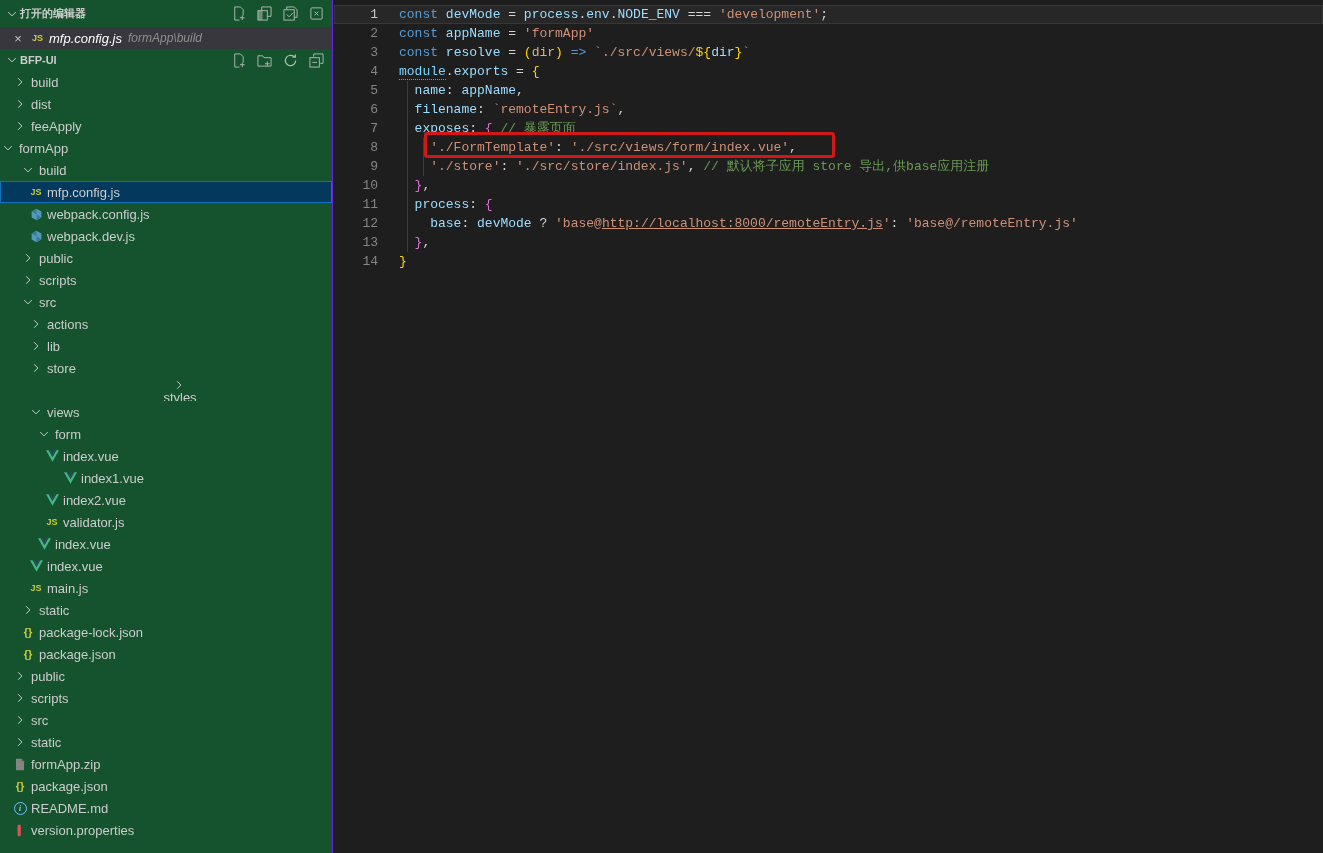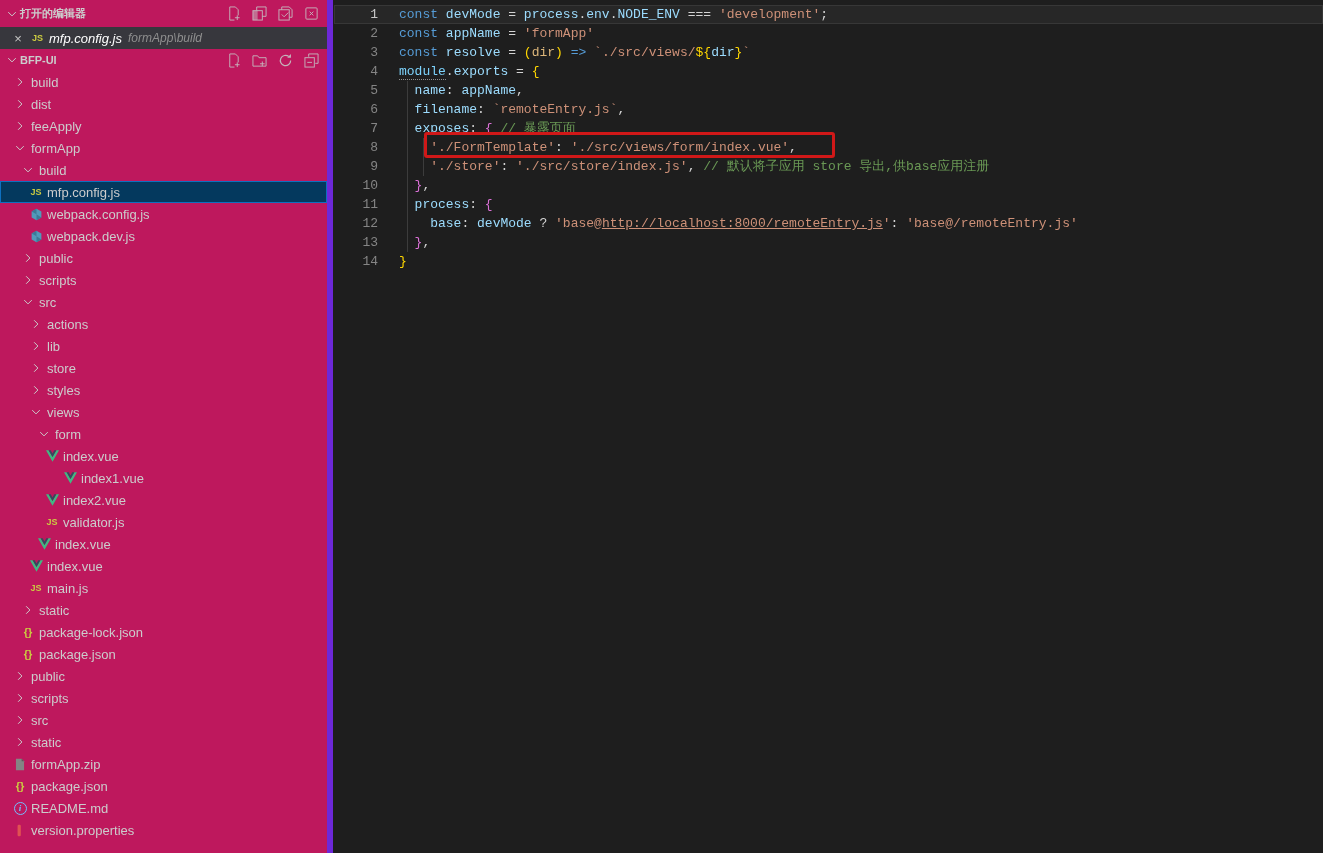--- a/index.html
+++ b/index.html
@@ -5,21 +5,21 @@
   * { margin:0; padding:0; box-sizing:border-box; }
   html,body { background:#1e1e1e; }
   #screen {
     position:relative; width:1323px; height:853px; overflow:hidden;
     background:#1e1e1e; font-family:"Liberation Sans","DejaVu Sans",sans-serif;
     color:#cccccc; font-size:13px; cursor:default;
   }
   
   #sidebar {
     position:absolute; left:0; top:0; width:333px; height:853px;
-    background:#be185d; overflow:hidden; border-right:6px solid #6d28d9;
+    background:#14532d; overflow:hidden; border-right:1px solid #6d28d9;
   }
   .section-header {
     position:relative; display:flex; align-items:center; height:27px;
     padding-left:4px; font-weight:bold; font-size:11px; color:#cccccc;
   }
   .section-header.second { height:22px; }
   .section-header .chev { display:inline-flex; width:16px; justify-content:center; align-items:center; }
   .section-actions { position:absolute; right:8px; top:0; height:100%; display:flex; align-items:center; gap:10px; }
   .action-btn { width:16px; height:16px; display:inline-flex; align-items:center; justify-content:center; opacity:.9; }
   .action-btn svg { display:block; }
@@ -178,21 +178,21 @@
           <span class="tlabel">dist</span>
         </div>
         <div class="trow" style="padding-left: 12px;">
           <span class="twistie">
             <svg width="10" height="10" viewBox="0 0 16 16">
               <path d="M5 2l6 6-6 6" fill="none" stroke="#cccccc" stroke-width="1.6"></path>
             </svg>
           </span>
           <span class="tlabel">feeApply</span>
         </div>
-        <div class="trow" style="padding-left: 12px;">
+        <div class="trow" style="padding-left: 0;">
           <span class="twistie">
             <svg width="10" height="10" viewBox="0 0 16 16">
               <path d="M2 5l6 6 6-6" fill="none" stroke="#cccccc" stroke-width="1.6"></path>
             </svg>
           </span>
           <span class="tlabel">formApp</span>
         </div>
         <div class="trow" style="padding-left: 20px;">
           <span class="twistie">
             <svg width="10" height="10" viewBox="0 0 16 16">
@@ -266,21 +266,21 @@
           <span class="tlabel">lib</span>
         </div>
         <div class="trow" style="padding-left: 28px;">
           <span class="twistie">
             <svg width="10" height="10" viewBox="0 0 16 16">
               <path d="M5 2l6 6-6 6" fill="none" stroke="#cccccc" stroke-width="1.6"></path>
             </svg>
           </span>
           <span class="tlabel">store</span>
         </div>
-        <div class="trow" style="padding-left: 28px;">
+        <div class="trow" style="padding-left: 28px; flex-direction: column;">
           <span class="twistie">
             <svg width="10" height="10" viewBox="0 0 16 16">
               <path d="M5 2l6 6-6 6" fill="none" stroke="#cccccc" stroke-width="1.6"></path>
             </svg>
           </span>
           <span class="tlabel">styles</span>
         </div>
         <div class="trow" style="padding-left: 28px;">
           <span class="twistie">
             <svg width="10" height="10" viewBox="0 0 16 16">

